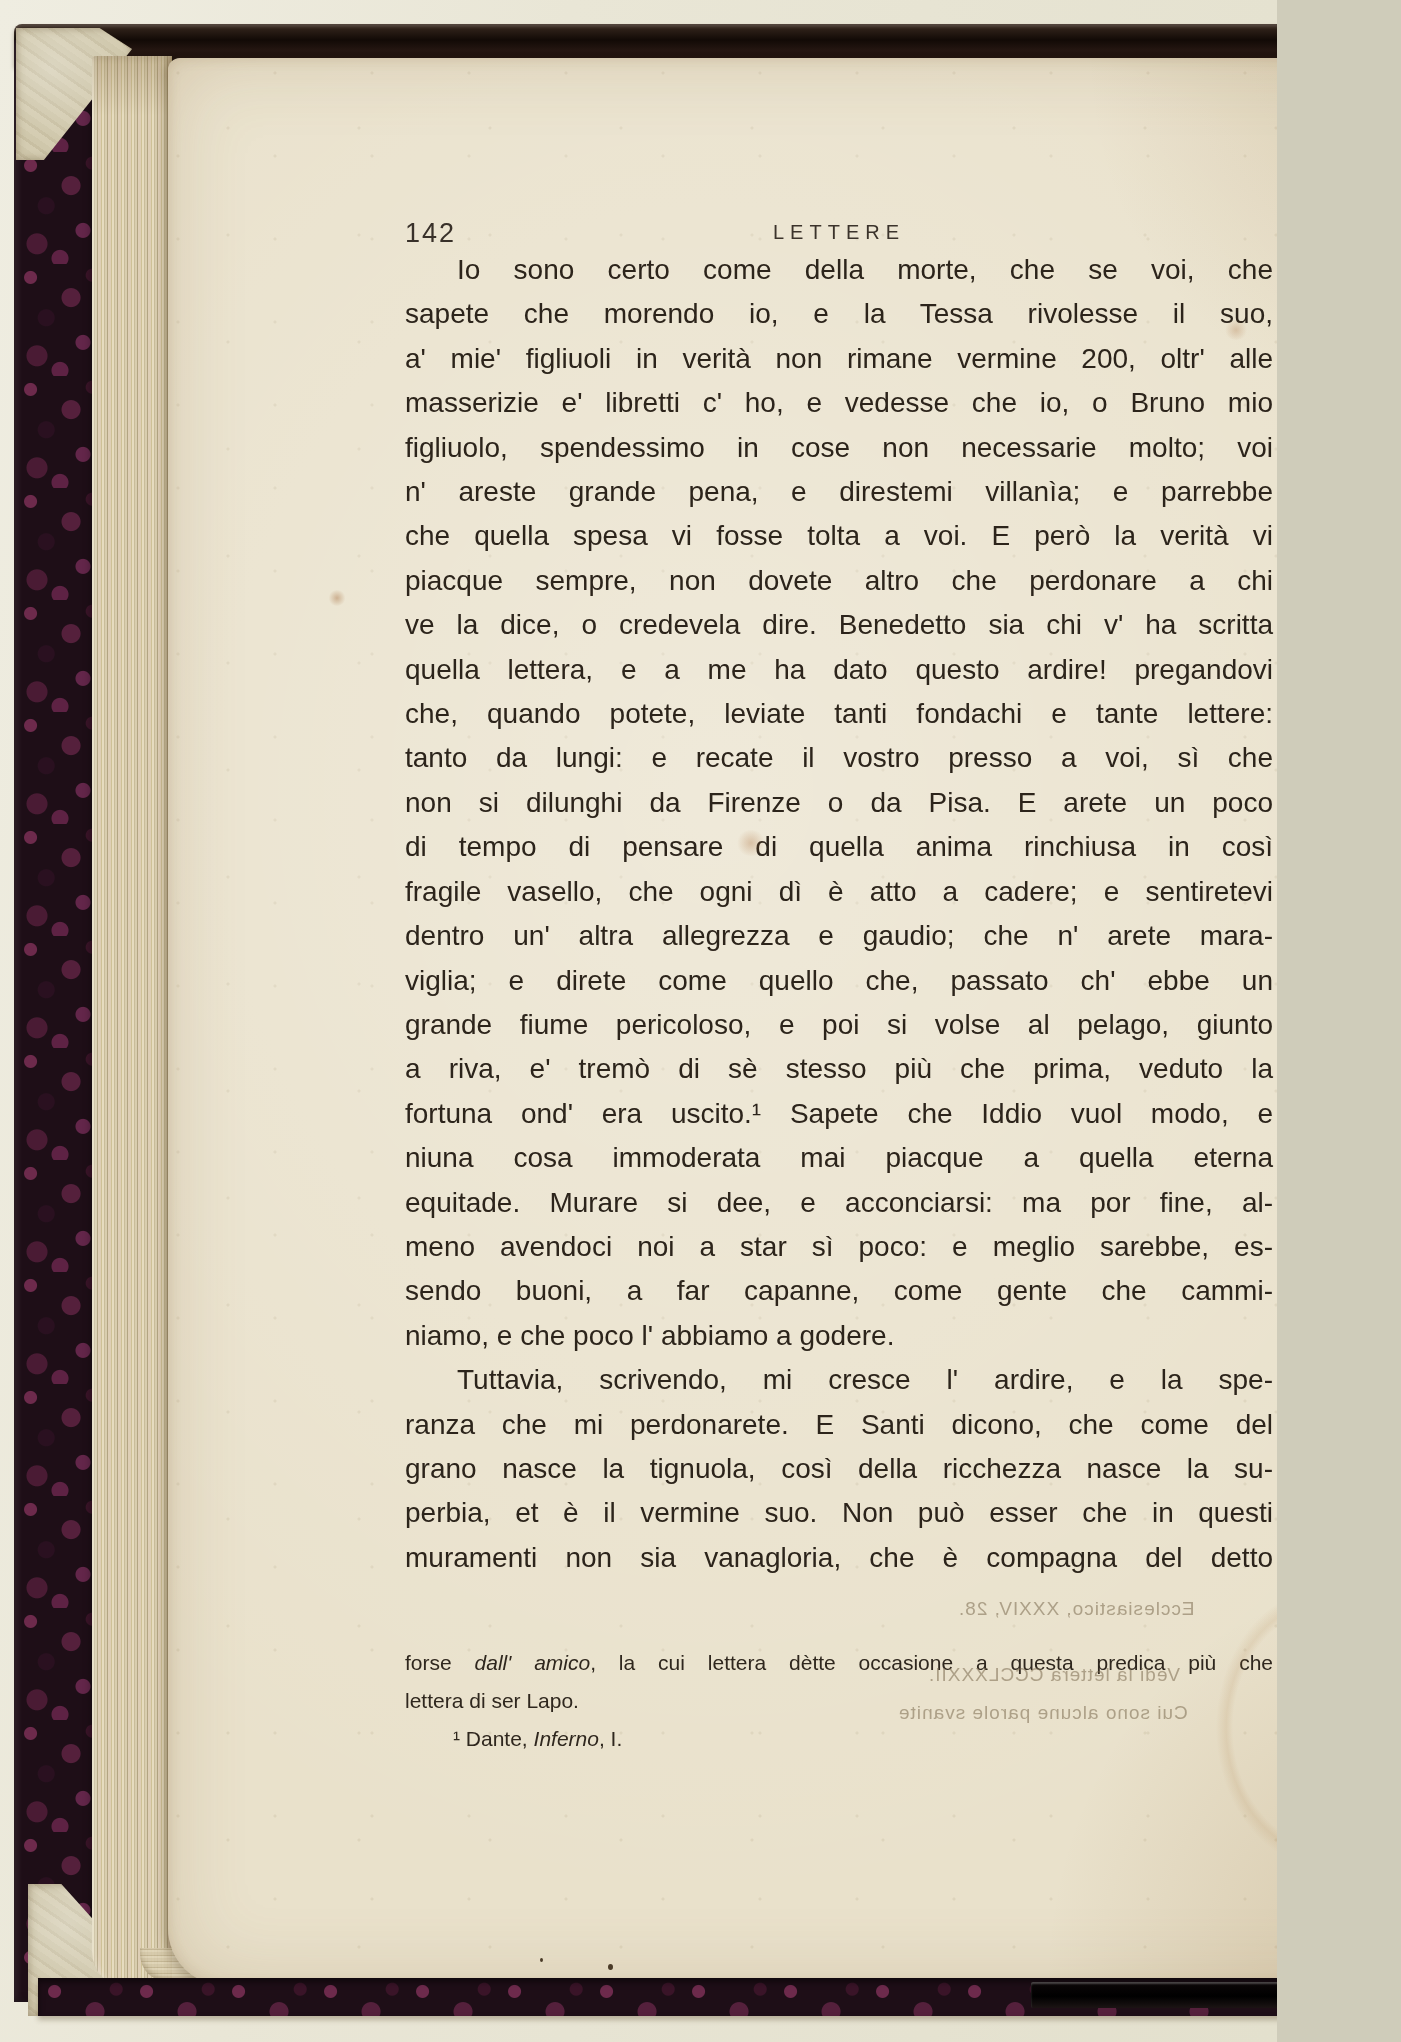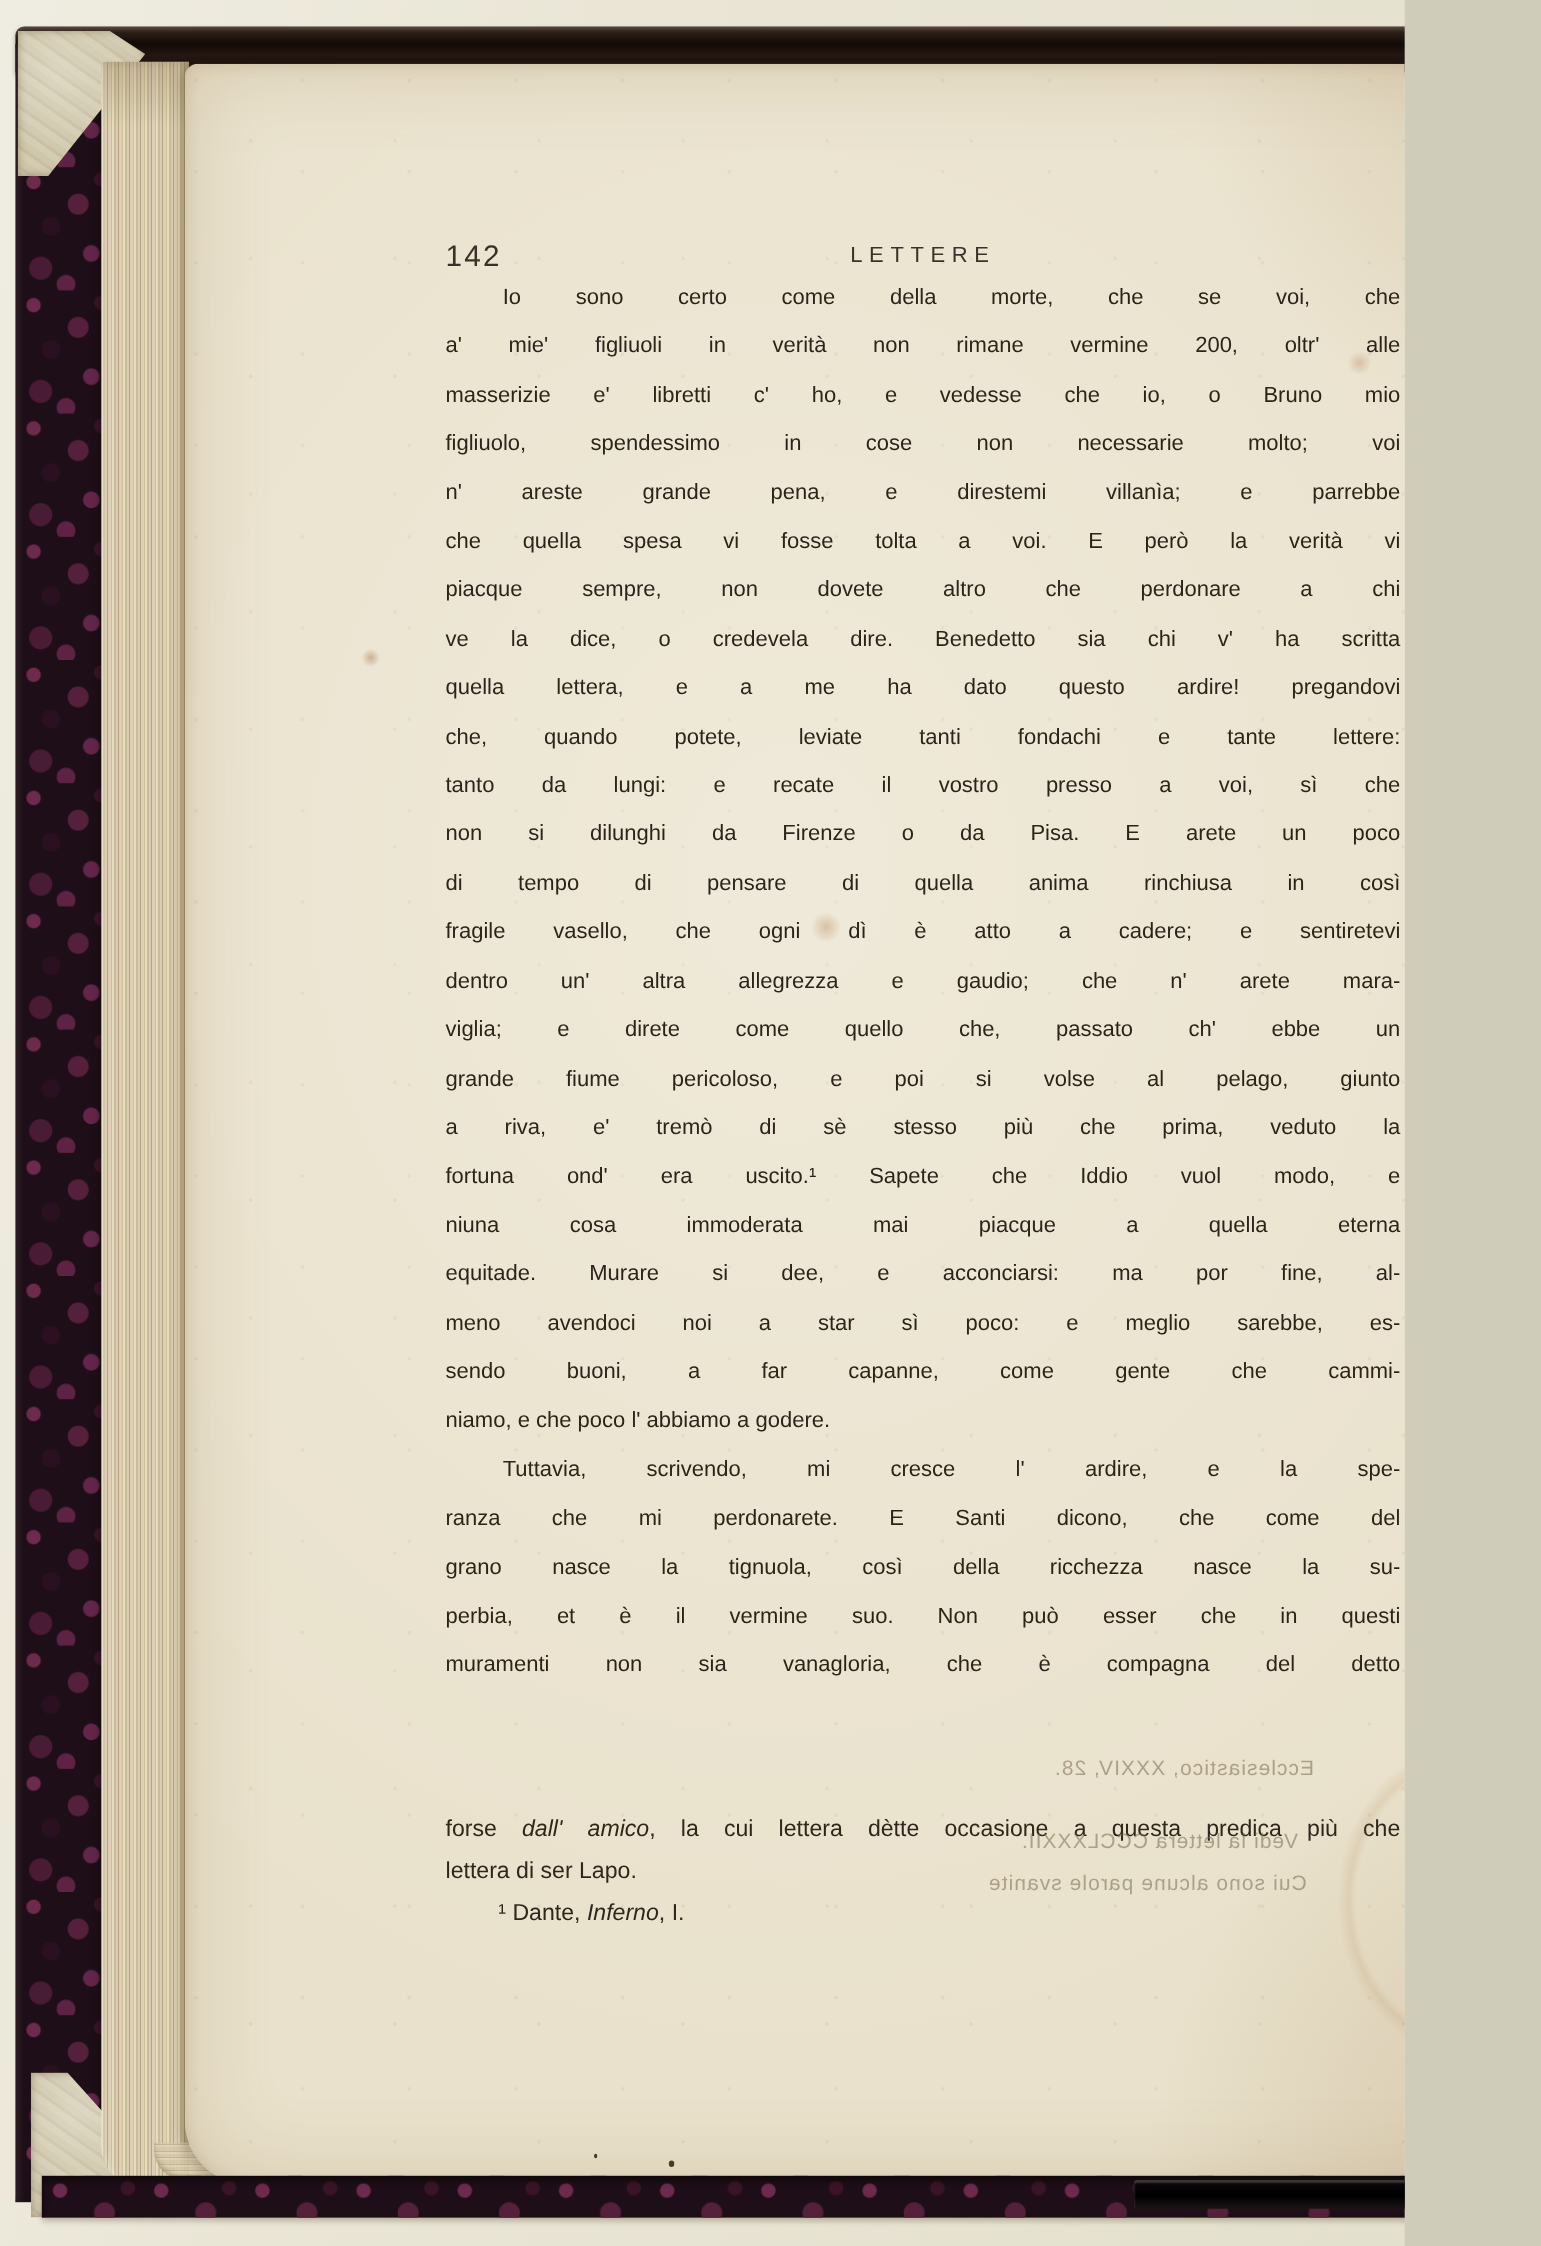--- a/index.html
+++ b/index.html
@@ -123,21 +123,21 @@
   .page-number{
     position:absolute;left:237px;top:160px;font-size:27px;color:#39312a;
     letter-spacing:2px;
   }
   .running-title{
     position:absolute;left:237px;top:163px;width:868px;text-align:center;
     font-size:20px;letter-spacing:6px;color:#3b332b;
   }
   .body-text{
     position:absolute;left:237px;top:190px;width:868px;
-    font-size:20px;line-height:44.4px;color:#2c241b;
+    font-size:28px;line-height:44.4px;color:#2c241b;
   }
   .bline{text-align:justify;text-align-last:justify;-moz-text-align-last:justify;}
   .bline.indent{text-indent:52px;}
   .bline.last{text-align-last:left;-moz-text-align-last:left;}
   .footnotes{
     position:absolute;left:237px;top:1586px;width:868px;
     font-size:21px;line-height:38px;color:#2f271e;
   }
   .fline{text-align:justify;text-align-last:justify;-moz-text-align-last:justify;}
   .fline.last{text-align-last:left;-moz-text-align-last:left;}
@@ -176,20 +176,21 @@
   <div class="vellum-bl vellum"></div>
   <div class="page-stack"></div>
   <div class="stack-bottom"></div>
 
   <div class="page">
     <div class="page-number">142</div>
     <div class="running-title">LETTERE</div>
 
     <div class="body-text">
         <div class="bline indent">Io sono certo come della morte, che se voi, che</div>
+        <div class="bline">sapete che morendo io, e la Tessa rivolesse il suo,</div>
         <div class="bline">a' mie' figliuoli in verità non rimane vermine 200, oltr' alle</div>
         <div class="bline">masserizie e' libretti c' ho, e vedesse che io, o Bruno mio</div>
         <div class="bline">figliuolo, spendessimo in cose non necessarie molto; voi</div>
         <div class="bline">n' areste grande pena, e direstemi villanìa; e parrebbe</div>
         <div class="bline">che quella spesa vi fosse tolta a voi. E però la verità vi</div>
         <div class="bline">piacque sempre, non dovete altro che perdonare a chi</div>
         <div class="bline">ve la dice, o credevela dire. Benedetto sia chi v' ha scritta</div>
         <div class="bline">quella lettera, e a me ha dato questo ardire! pregandovi</div>
         <div class="bline">che, quando potete, leviate tanti fondachi e tante lettere:</div>
         <div class="bline">tanto da lungi: e recate il vostro presso a voi, sì che</div>

